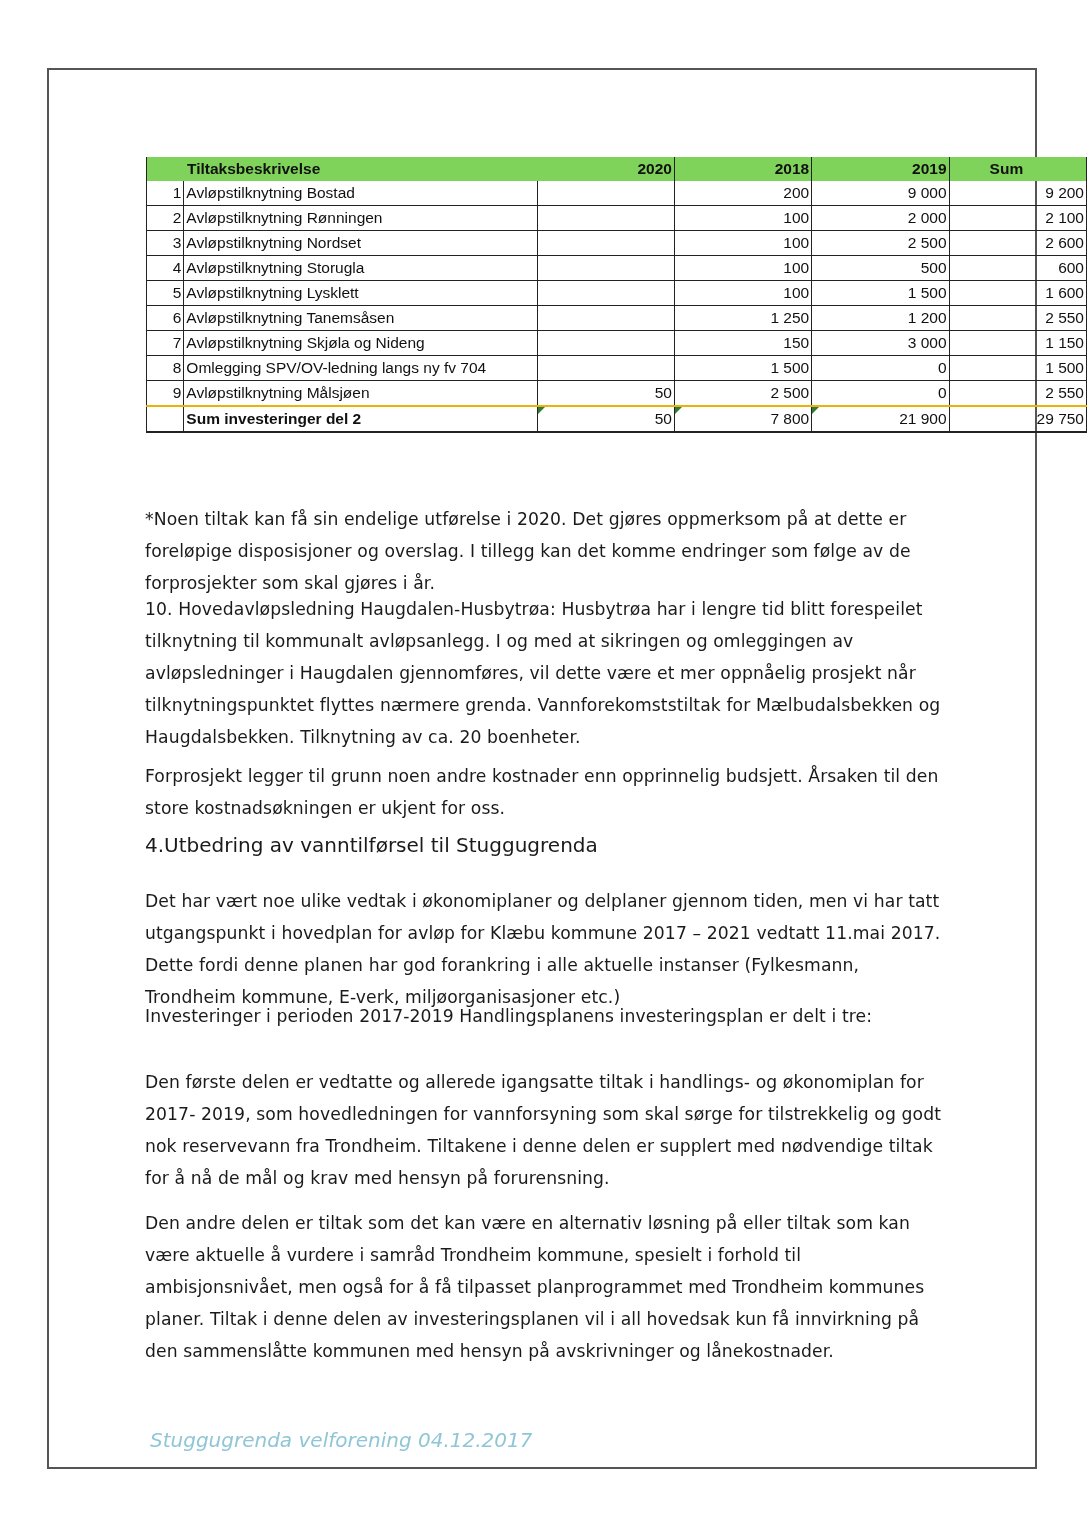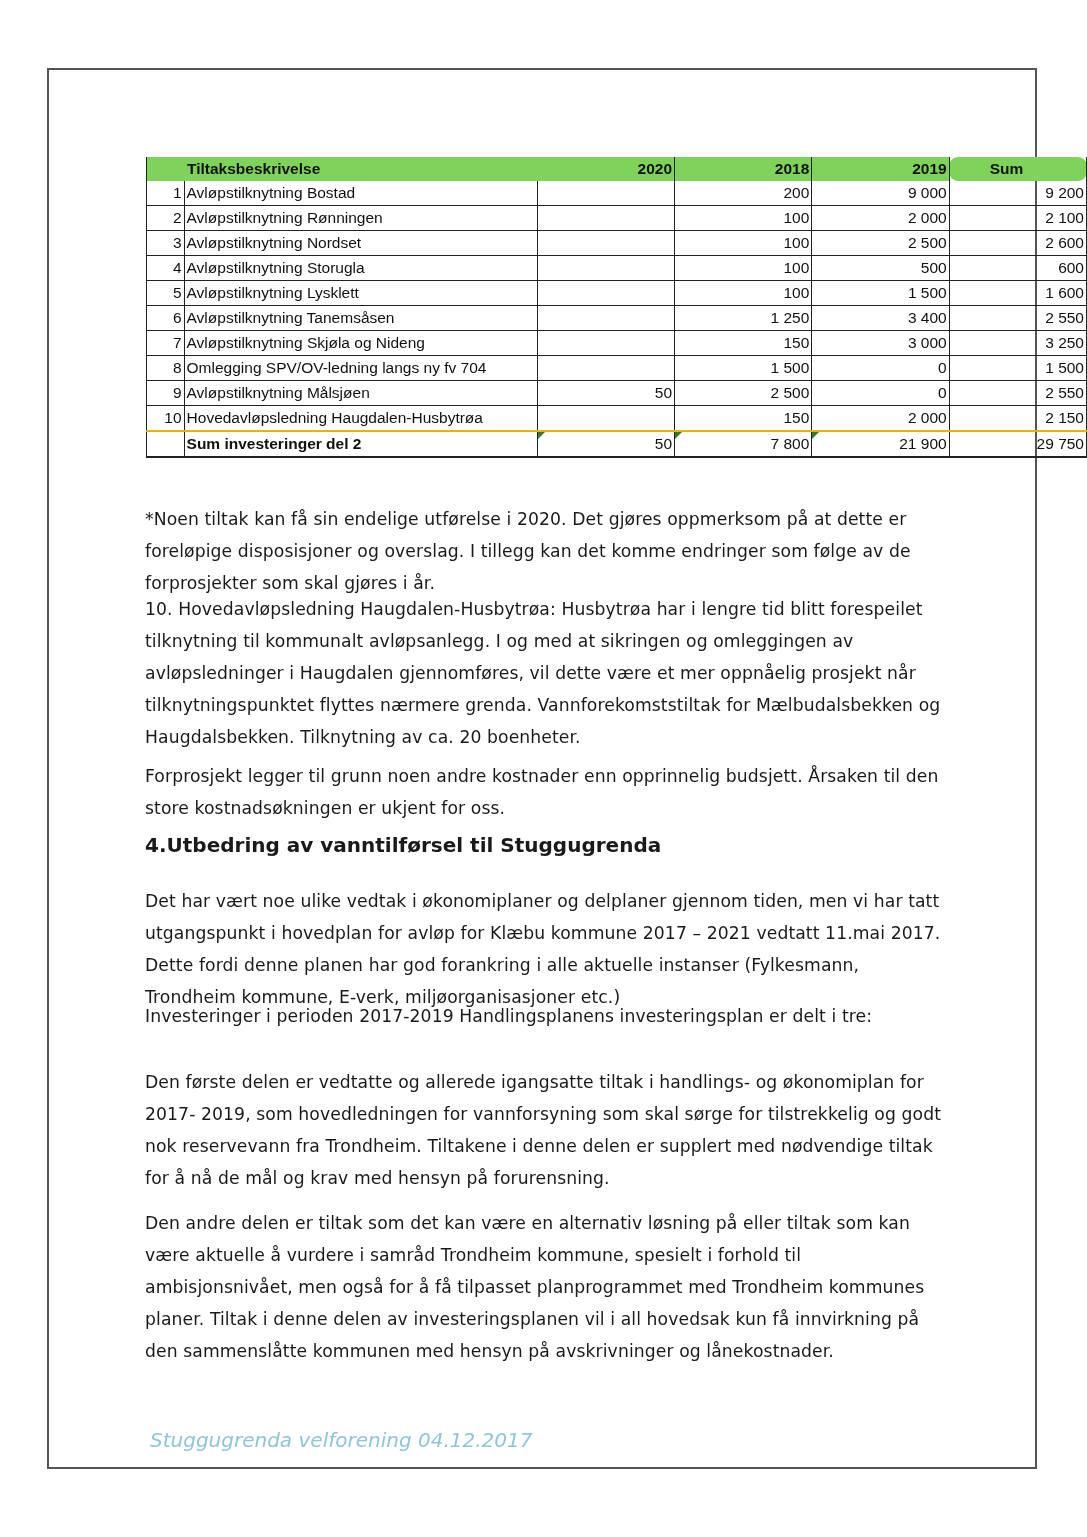--- a/index.html
+++ b/index.html
@@ -18,35 +18,35 @@
     white-space: nowrap;
   }
   table.invest thead th {
     background: #7fd35a; font-weight: bold; border-bottom: none;
     height: 24px;
     padding-left: 40px;
   }
   .col-nr { width: 33px; text-align: right; border-right: 1.5px solid #222; border-left: 1.5px solid #222; }
   .col-desc { width: 350px; text-align: left; border-right: 1.5px solid #222; }
   .col-num { width: 96px; text-align: right; border-right: 1.5px solid #222; }
-  .col-sum { width: 96px; text-align: right; border-right: 1.5px solid #222; border-radius: 9px; }
+  .col-sum { width: 96px; text-align: right; border-right: 1.5px solid #222; }
   th.hdr-desc { text-align: left; border-left: 1.5px solid #222; }
   th.hdr-sum { text-align: left; }
   tr.total td { font-weight: normal; border-bottom: 2px solid #222; border-top: 2px solid #eab308; position: relative; }
   tr.total td.bold { font-weight: bold; }
   .tri { position: absolute; left: 0; top: 0; width: 0; height: 0;
          border-top: 7px solid #2e7d32; border-right: 7px solid transparent; }
   .text-block {
     position: absolute; left: 145px; width: 800px;
     font-family: "DejaVu Sans", sans-serif; font-size: 17.2px; line-height: 32px;
     color: #1a1a1a; margin: 0; letter-spacing: 0.1px;
   }
   .heading {
     position: absolute; left: 145px; top: 833px;
-    font-family: "DejaVu Sans", sans-serif; font-size: 20px; font-weight: bold; color: #1a1a1a;
+    font-family: "DejaVu Sans", sans-serif; font-size: 20px; font-weight: normal; color: #1a1a1a;
   }
   .footer {
     position: absolute; left: 150px; top: 1428px;
     font-family: "DejaVu Sans", sans-serif; font-size: 20px; font-style: italic; color: #8fc6d6;
   }
 </style>
 </head>
 <body>
 
 <div class="page-frame"></div>
@@ -100,54 +100,46 @@
         <td class="col-num"></td>
         <td class="col-num">100</td>
         <td class="col-num">1 500</td>
         <td class="col-sum">1 600</td>
       </tr>
       <tr>
         <td class="col-nr">6</td>
         <td class="col-desc">Avløpstilknytning Tanemsåsen</td>
         <td class="col-num"></td>
         <td class="col-num">1 250</td>
-        <td class="col-num">3 400</td>
+        <td class="col-num">1 200</td>
         <td class="col-sum">2 550</td>
       </tr>
       <tr>
         <td class="col-nr">7</td>
         <td class="col-desc">Avløpstilknytning Skjøla og Nideng</td>
         <td class="col-num"></td>
         <td class="col-num">150</td>
         <td class="col-num">3 000</td>
-        <td class="col-sum">3 250</td>
+        <td class="col-sum">1 150</td>
       </tr>
       <tr>
         <td class="col-nr">8</td>
         <td class="col-desc">Omlegging SPV/OV-ledning langs ny fv 704</td>
         <td class="col-num"></td>
         <td class="col-num">1 500</td>
         <td class="col-num">0</td>
         <td class="col-sum">1 500</td>
       </tr>
       <tr>
         <td class="col-nr">9</td>
         <td class="col-desc">Avløpstilknytning Målsjøen</td>
         <td class="col-num">50</td>
         <td class="col-num">2 500</td>
         <td class="col-num">0</td>
         <td class="col-sum">2 550</td>
-      </tr>
-      <tr>
-        <td class="col-nr">10</td>
-        <td class="col-desc">Hovedavløpsledning Haugdalen-Husbytrøa</td>
-        <td class="col-num"></td>
-        <td class="col-num">150</td>
-        <td class="col-num">2 000</td>
-        <td class="col-sum">2 150</td>
       </tr>
     </tbody>
   <tfoot>
     <tr class="total">
       <td class="col-nr"></td>
       <td class="col-desc bold">Sum investeringer del 2</td>
       <td class="col-num"><span class="tri"></span><span>50</span></td>
       <td class="col-num"><span class="tri"></span><span>7 800</span></td>
       <td class="col-num"><span class="tri"></span><span>21 900</span></td>
       <td class="col-sum">29 750</td>

